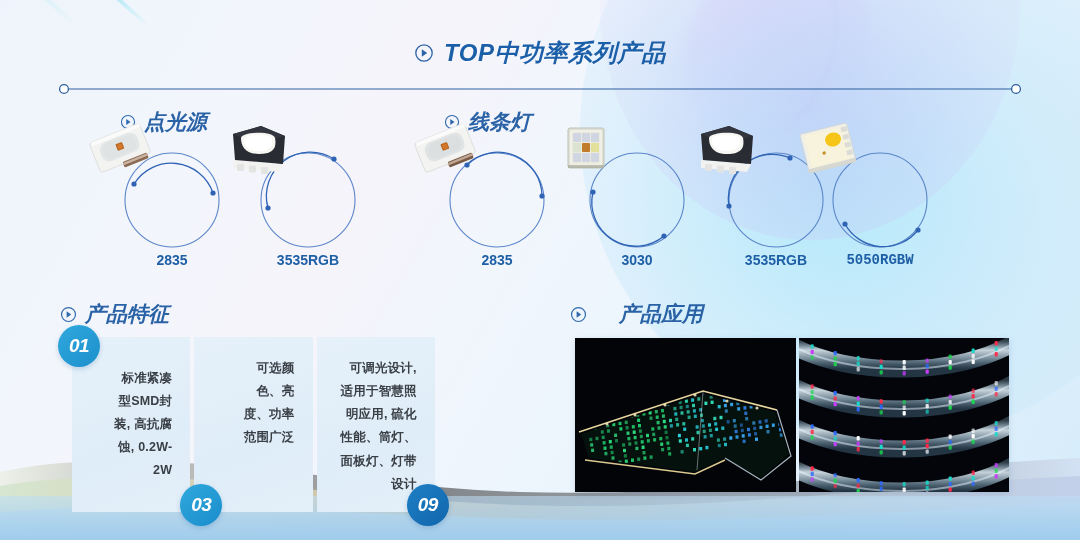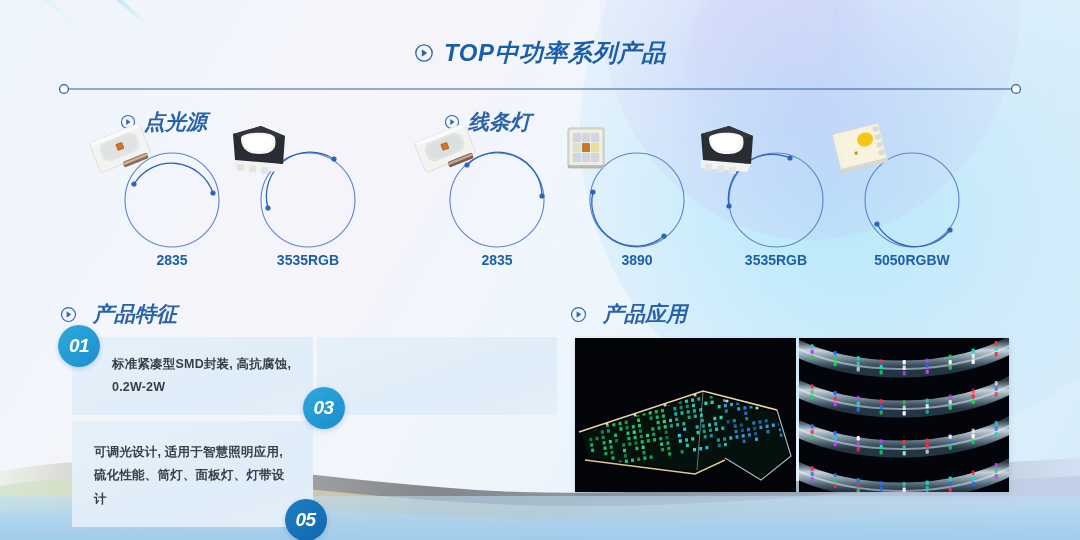--- a/index.html
+++ b/index.html
@@ -110,34 +110,34 @@
     position:absolute; left:50%; top:50%; transform:translate(-50%,-50%);
     width:66px; height:60px;
   }
   .prod .cap{
     font-size:14px; font-weight:700; color:#1e5fa6;
     white-space:nowrap;
   }
 
   
   #sec-feat{ left:60px; top:300px; }
-  #sec-app{ left:570px; top:300px; }
+  #sec-app{ left:570px; top:300px;gap:24px; }
   .sec-head{
     position:absolute; display:flex; align-items:center; z-index:6;
   }
   .sec-head .lbl{
     font-size:21px; font-weight:700; font-style:italic; color:#2a62a6;
-    margin-left:16px; white-space:nowrap;
+    margin-left:8px; white-space:nowrap;
   }
 
   
   .features{
     position:absolute; left:72px; top:337px; width:485px; height:158px;
-    display:grid; grid-template-columns:1fr 1fr; grid-template-rows:1fr 1fr;
-    gap:6px 4px; z-index:5;
+    display:grid; grid-template-columns:1fr 1fr 1fr 1fr; grid-template-rows:1fr 1fr;
+    gap:6px 4px; z-index:5;text-align:right;
   }
   .card{
     position:relative;
     background:linear-gradient(160deg,#e6f1fa 0%,#dfedf8 60%,#e3eff9 100%);
     padding:16px 18px;
     display:flex; align-items:center;
   }
   .card .ctext{
     font-size:12.5px; line-height:1.85; color:#3a3f46; font-weight:600;
     letter-spacing:.2px;
@@ -338,21 +338,21 @@
           <rect x="14" y="15" width="8" height="9" rx="1" fill="#c07c2a"></rect>
           <rect x="23" y="15" width="8" height="9" rx="1" fill="#e2e09a"></rect>
           <rect x="5" y="25" width="8" height="9" rx="1" fill="#cfd6e2"></rect>
           <rect x="14" y="25" width="8" height="9" rx="1" fill="#cfd6e2"></rect>
           <rect x="23" y="25" width="8" height="9" rx="1" fill="#cfd6e2"></rect>
           <rect x="0" y="0" width="36" height="40" rx="2" fill="none" stroke="#bfc1b4" stroke-width="1"></rect>
           <rect x="0" y="37" width="36" height="3" fill="#a9ab9e" opacity=".7"></rect>
         </g>
       </svg>
     </div>
-    <div class="cap">3890</div>
+    <div class="cap">3030</div>
   </div>
 
   <div class="prod" style="left:724px; top:148px;">
     <div class="ring">
       <svg viewBox="0 0 104 104">
         <circle cx="52" cy="52" r="47" fill="none" stroke="#5b86c9" stroke-width="1.1"></circle>
         <path d="M5 58 A44 44 0 0 1 66 10" fill="none" stroke="#2f63b5" stroke-width="1.3"></path>
         <circle cx="5" cy="58" r="2.6" fill="#2f63b5"></circle>
         <circle cx="66" cy="10" r="2.6" fill="#2f63b5"></circle>
       </svg>
@@ -365,21 +365,21 @@
           <path d="M6 12 L34 4 L58 14 L56 42 L8 38 Z" fill="#2a2c33"></path>
           <path d="M6 12 L34 4 L58 14 L30 22 Z" fill="#33363e"></path>
           <path d="M14 16 C14 10 46 8 48 16 C50 26 46 32 32 32 C18 32 14 24 14 16 Z" fill="#f6f6f3"></path>
           <path d="M17 16 C18 12 44 11 45 17 C46 25 42 29 31 29 C20 29 16 23 17 16 Z" fill="#ffffff"></path>
         </g>
       </svg>
     </div>
     <div class="cap">3535RGB</div>
   </div>
 
-  <div class="prod" style="left:860px; top:148px;">
+  <div class="prod" style="left:828px; top:148px;font-family:Liberation Mono, monospace;">
     <div class="ring">
       <svg viewBox="0 0 104 104">
         <circle cx="52" cy="52" r="47" fill="none" stroke="#5b86c9" stroke-width="1.1"></circle>
         <path d="M17 76 A44 44 0 0 0 90 82" fill="none" stroke="#2f63b5" stroke-width="1.3"></path>
         <circle cx="17" cy="76" r="2.6" fill="#2f63b5"></circle>
         <circle cx="90" cy="82" r="2.6" fill="#2f63b5"></circle>
       </svg>
       <svg class="chip" viewBox="0 0 66 60">
         <g transform="rotate(-14 33 30)">
           <rect x="9" y="10" width="48" height="40" rx="2" fill="#f0f0ec"></rect>
@@ -419,23 +419,24 @@
     <span class="lbl">产品应用</span>
   </div>
 
   <div class="features">
     <div class="card c1">
       <span class="badge b1">01</span>
       <span class="ctext">标准紧凑型SMD封装, 高抗腐蚀, 0.2W-2W</span>
     </div>
     <div class="card c3">
       <span class="badge b3">03</span>
+      <span class="ctext">可选颜色、亮度、功率范围广泛</span>
     </div>
     <div class="card c4">
-      <span class="badge b4">05</span>
+      <span class="badge b4">09</span>
       <span class="ctext">可调光设计, 适用于智慧照明应用, 硫化性能、筒灯、面板灯、灯带设计</span>
     </div>
   </div>
 
   <div class="apps">
     <div class="photo p1">
       <svg width="221" height="154" viewBox="0 0 221 154">
         <defs>
           <clipPath id="fac">
             <path d="M6 96 L128 56 L200 74 L214 116 L186 140 L150 120 L120 134 L14 120 Z"></path>

